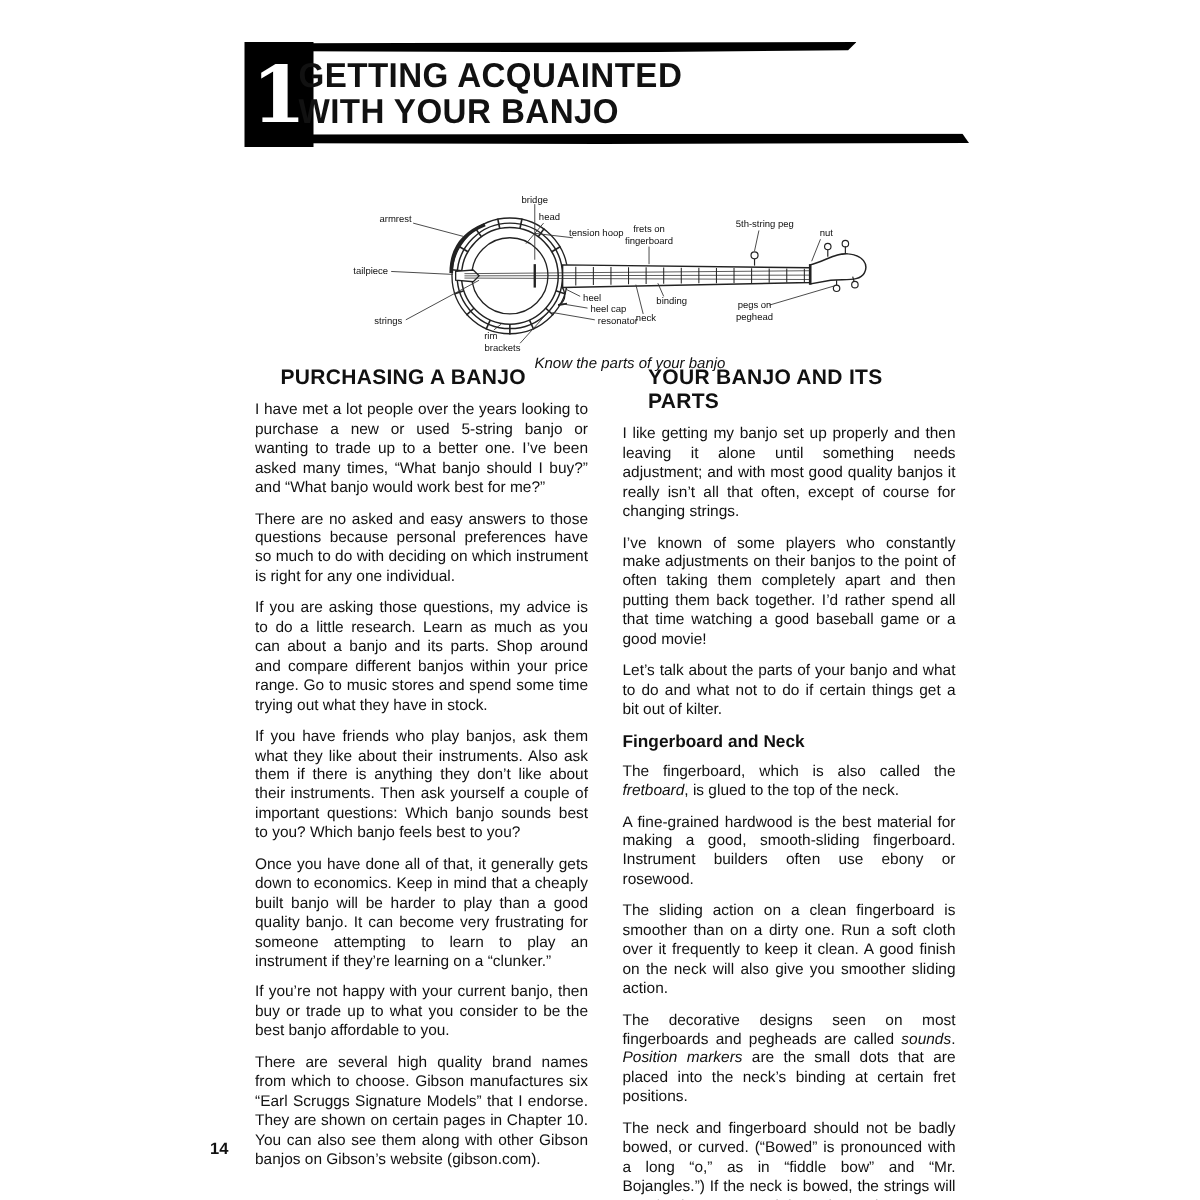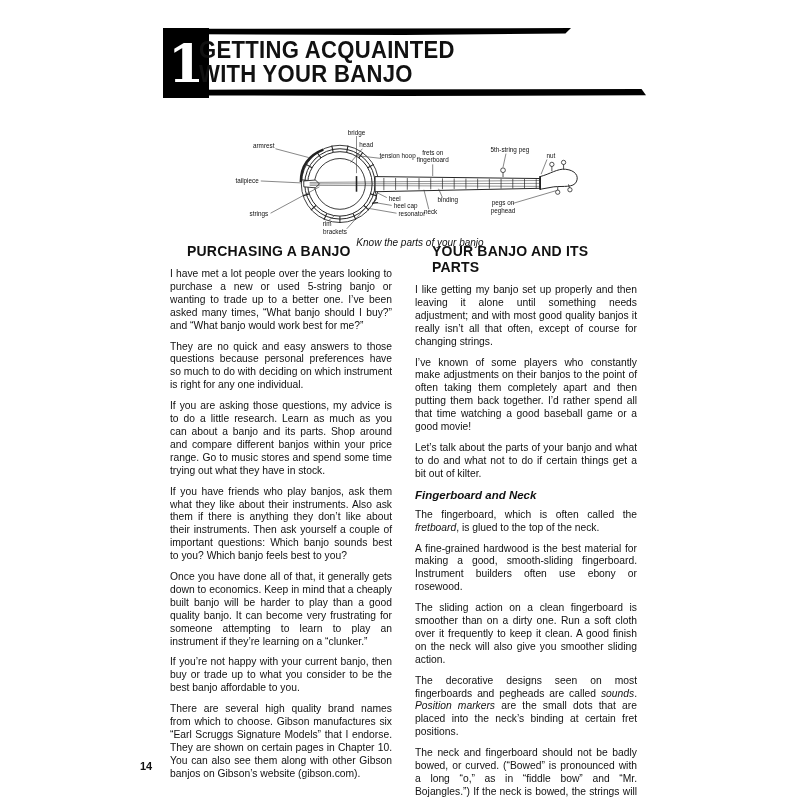--- a/index.html
+++ b/index.html
@@ -26,21 +26,21 @@
   .diagram svg{display:block;}
   .diagram figcaption{font-size:10px;font-style:italic;margin-top:1px;}
   .dlabel{font-size:6.5px;fill:#111;}
   .leader{stroke:#333;stroke-width:.6;}
   .ink{stroke:#222;fill:none;}
 
   
   .columns{position:absolute;left:170px;top:243px;width:467px;
     display:grid;grid-template-columns:1fr 1fr;column-gap:23px;}
   .col h2{font-size:14px;font-weight:bold;margin:0 0 9px 0;letter-spacing:.2px;padding-left:17px;}
-  .col h3{font-size:11.5px;font-weight:bold;font-style:italic;margin:3px 0 8px 0;}
+  .col h3{font-size:11.5px;font-weight:bold;margin:3px 0 8px 0;}
   .col p{font-size:10.3px;line-height:12.9px;text-align:justify;margin:0 0 8px 0;hyphens:auto;}
 
   .page-number{position:absolute;left:140px;top:760px;font-size:11px;font-weight:bold;}
 </style>
 </head>
 <body>
 
 <div class="page">
 
   <div class="chapter-num">1</div>
@@ -170,35 +170,35 @@
         <text x="300" y="90" text-anchor="middle">peghead</text>
       </g>
     </svg>
     <figcaption>Know the parts of your banjo</figcaption>
   </figure>
 
   <main class="columns">
     <section class="col">
       <h2>PURCHASING A BANJO</h2>
       <p>I have met a lot people over the years looking to purchase a new or used 5-string banjo or wanting to trade up to a better one. I’ve been asked many times, “What banjo should I buy?” and “What banjo would work best for me?”</p>
-      <p>They are no quick and easy answers to those questions because personal preferences have so much to do with deciding on which instrument is right for any one individual.</p>
+      <p>There are no asked and easy answers to those questions because personal preferences have so much to do with deciding on which instrument is right for any one individual.</p>
       <p>If you are asking those questions, my advice is to do a little research. Learn as much as you can about a banjo and its parts. Shop around and compare different banjos within your price range. Go to music stores and spend some time trying out what they have in stock.</p>
       <p>If you have friends who play banjos, ask them what they like about their instruments. Also ask them if there is anything they don’t like about their instruments. Then ask yourself a couple of important questions: Which banjo sounds best to you? Which banjo feels best to you?</p>
       <p>Once you have done all of that, it generally gets down to economics. Keep in mind that a cheaply built banjo will be harder to play than a good quality banjo. It can become very frustrating for someone attempting to learn to play an instrument if they’re learning on a “clunker.”</p>
       <p>If you’re not happy with your current banjo, then buy or trade up to what you consider to be the best banjo affordable to you.</p>
       <p>There are several high quality brand names from which to choose. Gibson manufactures six “Earl Scruggs Signature Models” that I endorse. They are shown on certain pages in Chapter 10. You can also see them along with other Gibson banjos on Gibson’s website (gibson.com).</p>
     </section>
 
     <section class="col">
       <h2>YOUR BANJO AND ITS PARTS</h2>
       <p>I like getting my banjo set up properly and then leaving it alone until something needs adjustment; and with most good quality banjos it really isn’t all that often, except of course for changing strings.</p>
       <p>I’ve known of some players who constantly make adjustments on their banjos to the point of often taking them completely apart and then putting them back together. I’d rather spend all that time watching a good baseball game or a good movie!</p>
       <p>Let’s talk about the parts of your banjo and what to do and what not to do if certain things get a bit out of kilter.</p>
       <h3>Fingerboard and Neck</h3>
-      <p><span>The fingerboard, which is often called the </span><em>fretboard</em><span>, is glued to the top of the neck.</span></p>
+      <p><span>The fingerboard, which is also called the </span><em>fretboard</em><span>, is glued to the top of the neck.</span></p>
       <p>A fine-grained hardwood is the best material for making a good, smooth-sliding fingerboard. Instrument builders often use ebony or rosewood.</p>
       <p>The sliding action on a clean fingerboard is smoother than on a dirty one. Run a soft cloth over it frequently to keep it clean. A good finish on the neck will also give you smoother sliding action.</p>
       <p><span>The decorative designs seen on most fingerboards and pegheads are called </span><em>sounds</em><span>. </span><em>Position markers</em><span> are the small dots that are placed into the neck’s binding at certain fret positions.</span></p>
       <p>The neck and fingerboard should not be badly bowed, or curved. (“Bowed” is pronounced with a long “o,” as in “fiddle bow” and “Mr. Bojangles.”) If the neck is bowed, the strings will not play in tune up and down the neck.</p>
 
     </section>
   </main>
 
   <div class="page-number">14</div>
 </div>

